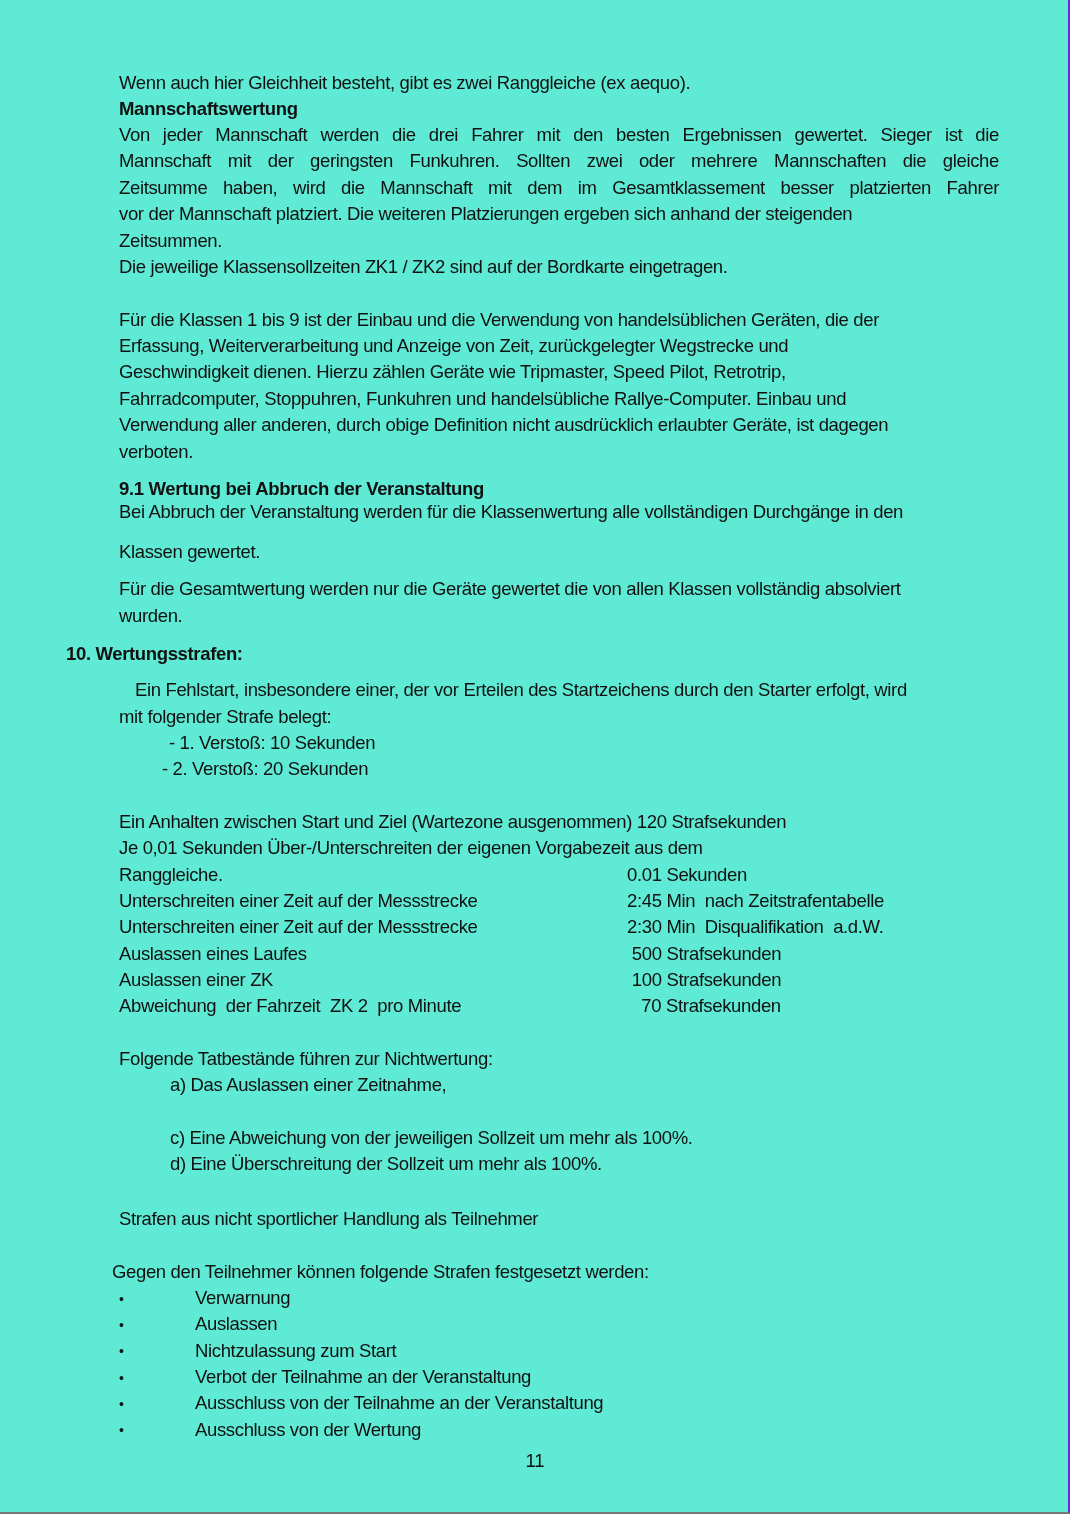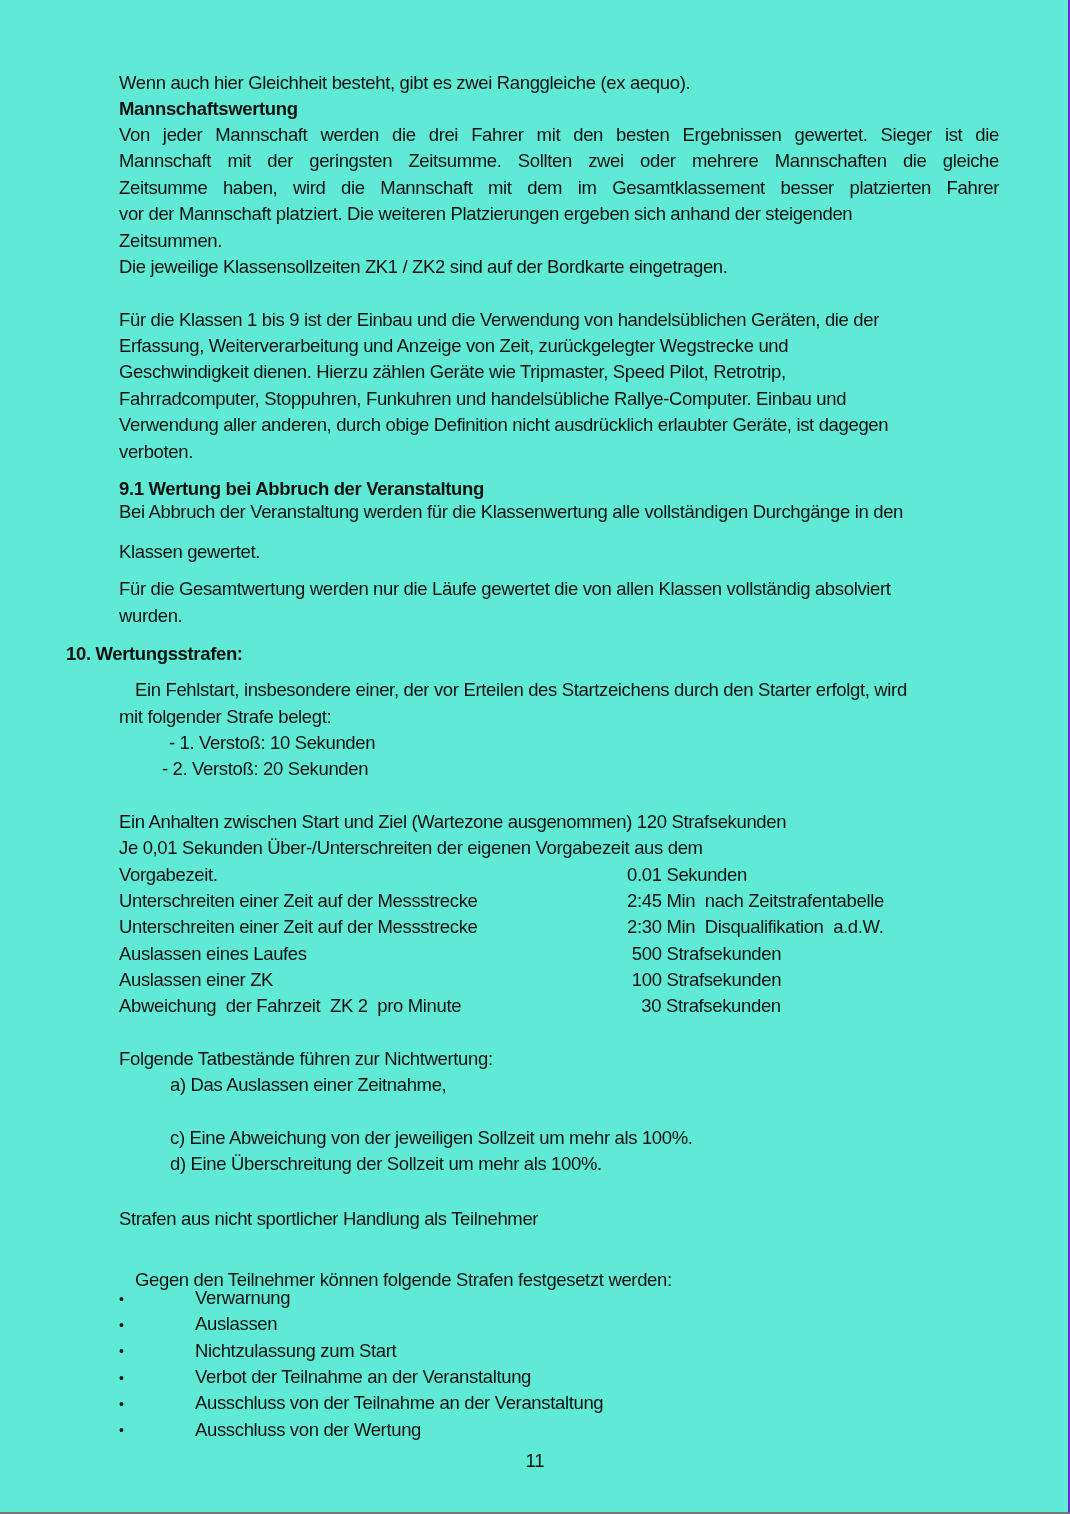--- a/index.html
+++ b/index.html
@@ -36,84 +36,84 @@
   </style>
 </head>
 <body>
 
 <div class="page">
 
   <div class="t" style="left:119px; top:70px;">Wenn auch hier Gleichheit besteht, gibt es zwei Ranggleiche (ex aequo).</div>
 
   <div class="t b" style="left:119px; top:96px;">Mannschaftswertung</div>
   <div class="t justify" style="left:119px; top:122px;">Von jeder Mannschaft werden die drei Fahrer mit den besten Ergebnissen gewertet. Sieger ist die</div>
-  <div class="t justify" style="left:119px; top:148px;">Mannschaft mit der geringsten Zeitsumme. Sollten zwei oder mehrere Mannschaften die gleiche</div>
+  <div class="t justify" style="left:119px; top:148px;">Mannschaft mit der geringsten Funkuhren. Sollten zwei oder mehrere Mannschaften die gleiche</div>
   <div class="t justify" style="left:119px; top:175px;">Zeitsumme haben, wird die Mannschaft mit dem im Gesamtklassement besser platzierten Fahrer</div>
   <div class="t" style="left:119px; top:201px;">vor der Mannschaft platziert. Die weiteren Platzierungen ergeben sich anhand der steigenden</div>
   <div class="t" style="left:119px; top:228px;">Zeitsummen.</div>
   <div class="t" style="left:119px; top:254px;">Die jeweilige Klassensollzeiten ZK1 / ZK2 sind auf der Bordkarte eingetragen.</div>
 
   <div class="t" style="left:119px; top:307px;">Für die Klassen 1 bis 9 ist der Einbau und die Verwendung von handelsüblichen Geräten, die der</div>
   <div class="t" style="left:119px; top:359px;">Geschwindigkeit dienen. Hierzu zählen Geräte wie Tripmaster, Speed Pilot, Retrotrip,</div>
   <div class="t" style="left:119px; top:333px;">Erfassung, Weiterverarbeitung und Anzeige von Zeit, zurückgelegter Wegstrecke und</div>
   <div class="t" style="left:119px; top:386px;">Fahrradcomputer, Stoppuhren, Funkuhren und handelsübliche Rallye-Computer. Einbau und</div>
   <div class="t" style="left:119px; top:412px;">Verwendung aller anderen,  durch obige Definition nicht ausdrücklich erlaubter Geräte, ist dagegen</div>
   <div class="t" style="left:119px; top:439px;">verboten.</div>
 
   <div class="t b" style="left:119px; top:476px;">9.1 Wertung bei Abbruch der Veranstaltung</div>
   <div class="t" style="left:119px; top:499px;">Bei Abbruch der Veranstaltung werden für die Klassenwertung alle vollständigen Durchgänge in den</div>
   <div class="t" style="left:119px; top:539px;">Klassen gewertet.</div>
-  <div class="t" style="left:119px; top:576px;">Für die Gesamtwertung werden nur die Läufe gewertet die von allen Klassen vollständig absolviert</div>
+  <div class="t" style="left:119px; top:576px;">Für die Gesamtwertung werden nur die Geräte gewertet die von allen Klassen vollständig absolviert</div>
   <div class="t" style="left:119px; top:603px;">wurden.</div>
 
   <div class="t b" style="left:66px; top:641px;">10. Wertungsstrafen:</div>
 
   <div class="t" style="left:119px; top:677px;margin-left:16px;">Ein Fehlstart, insbesondere einer, der vor Erteilen des Startzeichens durch den Starter erfolgt, wird</div>
   <div class="t" style="left:119px; top:704px;">mit folgender Strafe belegt:</div>
   <div class="t" style="left:169px; top:730px;">- 1. Verstoß: 10 Sekunden</div>
   <div class="t" style="left:162px; top:756px;">- 2. Verstoß: 20 Sekunden</div>
 
   <div class="t" style="left:119px; top:809px;">Ein Anhalten zwischen Start und Ziel (Wartezone ausgenommen)  120 Strafsekunden</div>
   <div class="t" style="left:119px; top:835px;">Je 0,01 Sekunden Über-/Unterschreiten der eigenen Vorgabezeit aus dem</div>
 
   <div>
     <div>
-      <div class="t" style="left:119px; top:862px;">Vorgabezeit.</div>
+      <div class="t" style="left:119px; top:862px;">Ranggleiche.</div>
       <div class="t col2" style="top:862px; white-space:pre;">0.01 Sekunden</div>
     </div>
     <div>
       <div class="t" style="left:119px; top:888px;">Unterschreiten einer Zeit auf der Messstrecke</div>
       <div class="t col2" style="top:888px; white-space:pre;">2:45 Min  nach Zeitstrafentabelle</div>
     </div>
     <div>
       <div class="t" style="left:119px; top:914px;">Unterschreiten einer Zeit auf der Messstrecke</div>
       <div class="t col2" style="top:914px; white-space:pre;">2:30 Min  Disqualifikation  a.d.W.</div>
     </div>
     <div>
       <div class="t" style="left:119px; top:941px;">Auslassen eines Laufes</div>
       <div class="t col2" style="top:941px; white-space:pre;"> 500 Strafsekunden</div>
     </div>
     <div>
       <div class="t" style="left:119px; top:967px;">Auslassen einer ZK</div>
       <div class="t col2" style="top:967px; white-space:pre;"> 100 Strafsekunden</div>
     </div>
     <div>
       <div class="t" style="left:119px; top:993px; white-space:pre;">Abweichung  der Fahrzeit  ZK 2  pro Minute</div>
-      <div class="t col2" style="top:993px; white-space:pre;">   30 Strafsekunden</div>
+      <div class="t col2" style="top:993px; white-space:pre;">   70 Strafsekunden</div>
     </div>
   </div>
 
   <div class="t" style="left:119px; top:1046px;">Folgende Tatbestände führen zur Nichtwertung:</div>
   <div class="t" style="left:170px; top:1072px;">a) Das Auslassen einer Zeitnahme,</div>
   <div class="t" style="left:170px; top:1125px;">c) Eine Abweichung von der jeweiligen Sollzeit um mehr als 100%.</div>
   <div class="t" style="left:170px; top:1151px;">d) Eine Überschreitung der Sollzeit um mehr als 100%.</div>
 
   <div class="t" style="left:119px; top:1206px;">Strafen aus nicht sportlicher Handlung als Teilnehmer</div>
 
-  <div class="t" style="left:135px; top:1259px;margin-top:8px;">Gegen den Teilnehmer können folgende Strafen festgesetzt werden:</div>
+  <div class="t" style="left:112px; top:1259px;">Gegen den Teilnehmer können folgende Strafen festgesetzt werden:</div>
 
   <div>
     <div>
       <span class="t bullet" style="top:1286px;">•</span>
       <span class="t bitem" style="top:1285px;">Verwarnung</span>
     </div>
     <div>
       <span class="t bullet" style="top:1312px;">•</span>
       <span class="t bitem" style="top:1311px;">Auslassen</span>
     </div>

